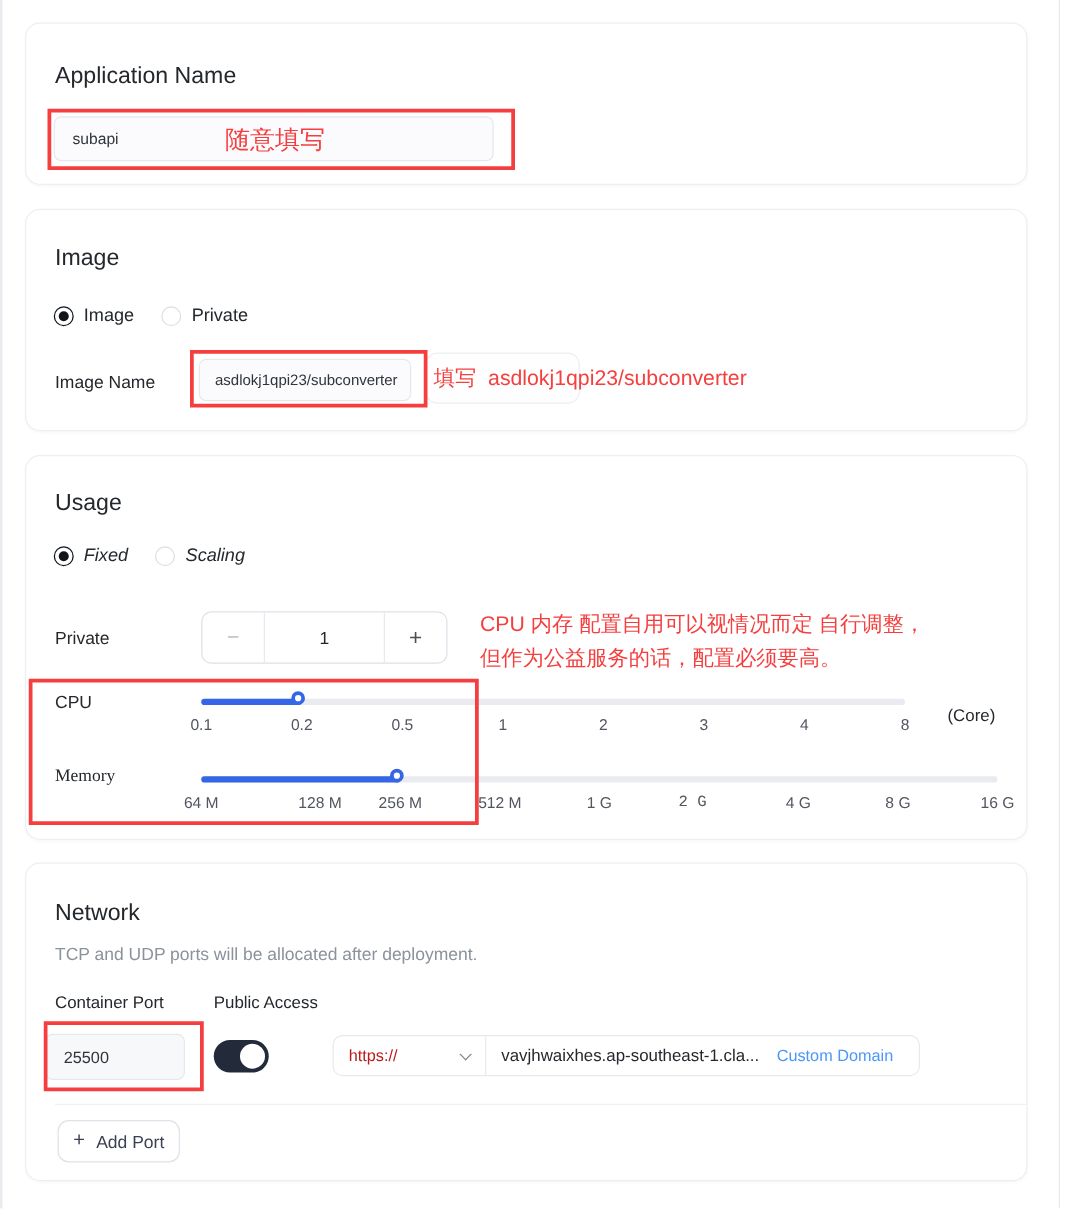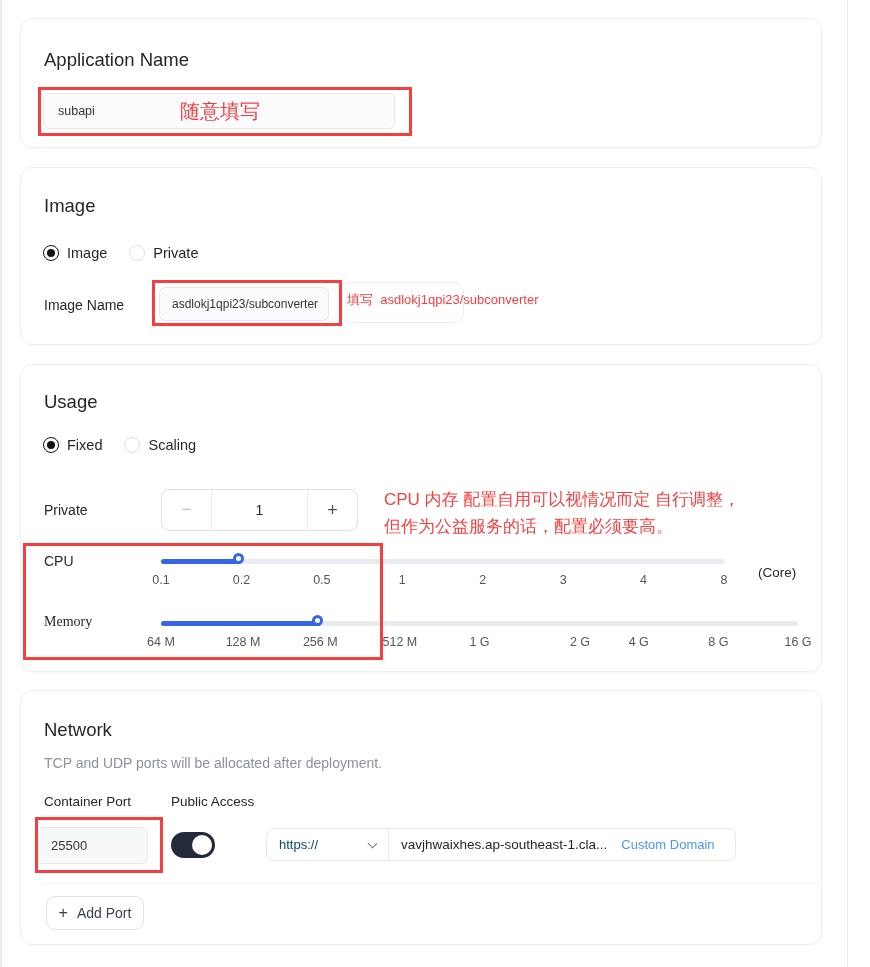--- a/index.html
+++ b/index.html
@@ -46,21 +46,21 @@
   .tick-label { position:absolute; transform:translateX(-50%); font-size:12.5px; color:#51565f; white-space:nowrap; }
   .core-unit { position:absolute; font-size:13.5px; color:#24282c; }
 
   .toggle { position:absolute; width:44px; height:26px; border-radius:13px; background:#232b3a; }
   .toggle-knob { position:absolute; right:3px; top:3px; width:20px; height:20px; border-radius:50%; background:#fff; }
 
   .proto-group { position:absolute; display:flex; align-items:center; border:1px solid #e6e9ee;
                  border-radius:8px; background:#fff; }
   .proto-select { display:flex; align-items:center; justify-content:space-between; width:122px;
                   padding:0 12px; height:100%; border-right:1px solid #e8ebf0; }
-  .proto-text { font-size:13px; color:#0c4a6e; }
+  .proto-text { font-size:13px; color:#b91c1c; }
   .chevron { width:7px; height:7px; border-right:1.5px solid #7a828c; border-bottom:1.5px solid #7a828c;
              transform:rotate(45deg); margin-top:-3px; }
   .domain-area { display:flex; align-items:flex-end; padding:0 12px; gap:14px; }
   .domain-text { font-size:13.5px; color:#24282c; white-space:nowrap; }
   .custom-domain { font-size:13px; color:#4a97f7; white-space:nowrap; cursor:pointer; }
 
   .divider { position:absolute; height:1px; background:#eff1f4; }
 
   .add-port-btn { position:absolute; display:flex; align-items:center; justify-content:center; gap:9px;
                   border:1px solid #dfe2e8; border-radius:9px; background:#fff; font-size:14px; color:#3a4150; }
@@ -100,21 +100,21 @@
 
     <span class="field-label" style="left:23px;top:129px;">Image Name</span>
     <div class="text-input" style="left:138px;top:119px;width:170px;height:34px;font-size:12px;padding:0 12px;">
       <span>asdlokj1qpi23/subconverter</span>
     </div>
   </section>
 
   <section class="card" style="top:364px;height:308px;">
     <h2 class="card-title" style="top:26px;">Usage</h2>
 
-    <div class="radio-row" style="left:22px;top:72px;">
+    <div class="radio-row" style="left:22px;top:72px;font-style:italic;">
       <span class="radio sel"></span>
       <span class="radio-label">Fixed</span>
       <span class="radio-group2">
         <span class="radio unsel"></span>
         <span class="radio-label">Scaling</span>
       </span>
     </div>
 
     <span class="field-label" style="left:23px;top:137px;">Private</span>
     <div class="stepper" style="left:140px;top:124px;width:197px;height:42px;">
@@ -141,25 +141,25 @@
     </div>
     <span class="core-unit" style="left:737px;top:200px;">(Core)</span>
 
     <span class="field-label" style="left:23px;top:249px;font-family:Liberation Serif, serif;">Memory</span>
     <div class="slider" style="left:140px;top:252px;width:637px;">
       <div class="slider-track"></div>
       <div class="slider-fill" style="width: 159.25px;"></div>
       <div class="slider-handle" style="left: 151.25px;"></div>
       <div class="slider-ticks">
           <span class="tick-label" style="left: 0px;">64 M</span>
-          <span class="tick-label" style="left: 82px; text-align: center;">128 M</span>
+          <span class="tick-label" style="left: 95px; text-align: center;">128 M</span>
           <span class="tick-label" style="left: 159.25px;">256 M</span>
           <span class="tick-label" style="left: 238.875px;">512 M</span>
           <span class="tick-label" style="left: 318.5px;">1 G</span>
-          <span class="tick-label" style="left: 419px;">2 G</span>
+          <span class="tick-label" style="left: 393px; font-family: Liberation Mono, monospace;">2 G</span>
           <span class="tick-label" style="left: 477.75px;">4 G</span>
           <span class="tick-label" style="left: 557.375px;">8 G</span>
           <span class="tick-label" style="left: 637px;">16 G</span>
         </div>
     </div>
   </section>
 
   <section class="card" style="top:690px;height:255px;">
     <h2 class="card-title" style="top:28px;">Network</h2>
     <p class="subtitle" style="left:23px;top:64px;">TCP and UDP ports will be allocated after deployment.</p>
@@ -193,21 +193,21 @@
       <span>Add Port</span>
     </button>
   </section>
 
   <div class="ghost-box" style="left:340px;top:282px;width:124px;height:41px;"></div>
 
   <div class="red-box" style="left:38px;top:87px;width:374px;height:49px;"></div>
   <span class="red-note" style="left:180px;top:98px;font-size:20px;">随意填写</span>
 
   <div class="red-box" style="left:152px;top:280px;width:190px;height:46px;"></div>
-  <span class="red-note" style="left:347px;top:291px;font-size:13px;">填写  asdlokj1qpi23/subconverter</span>
+  <span class="red-note" style="left:347px;top:291px;font-size:17px;">填写  asdlokj1qpi23/subconverter</span>
 
   <div class="red-box" style="left:23px;top:543px;width:360px;height:117px;"></div>
   <span class="red-note" style="left:384px;top:486px;font-size:17px;line-height:27px;">CPU 内存 配置自用可以视情况而定 自行调整，
 但作为公益服务的话，配置必须要高。</span>
 
   <div class="red-box" style="left:35px;top:817px;width:128px;height:56px;"></div>
 
 </div>
 
 </body></html>

